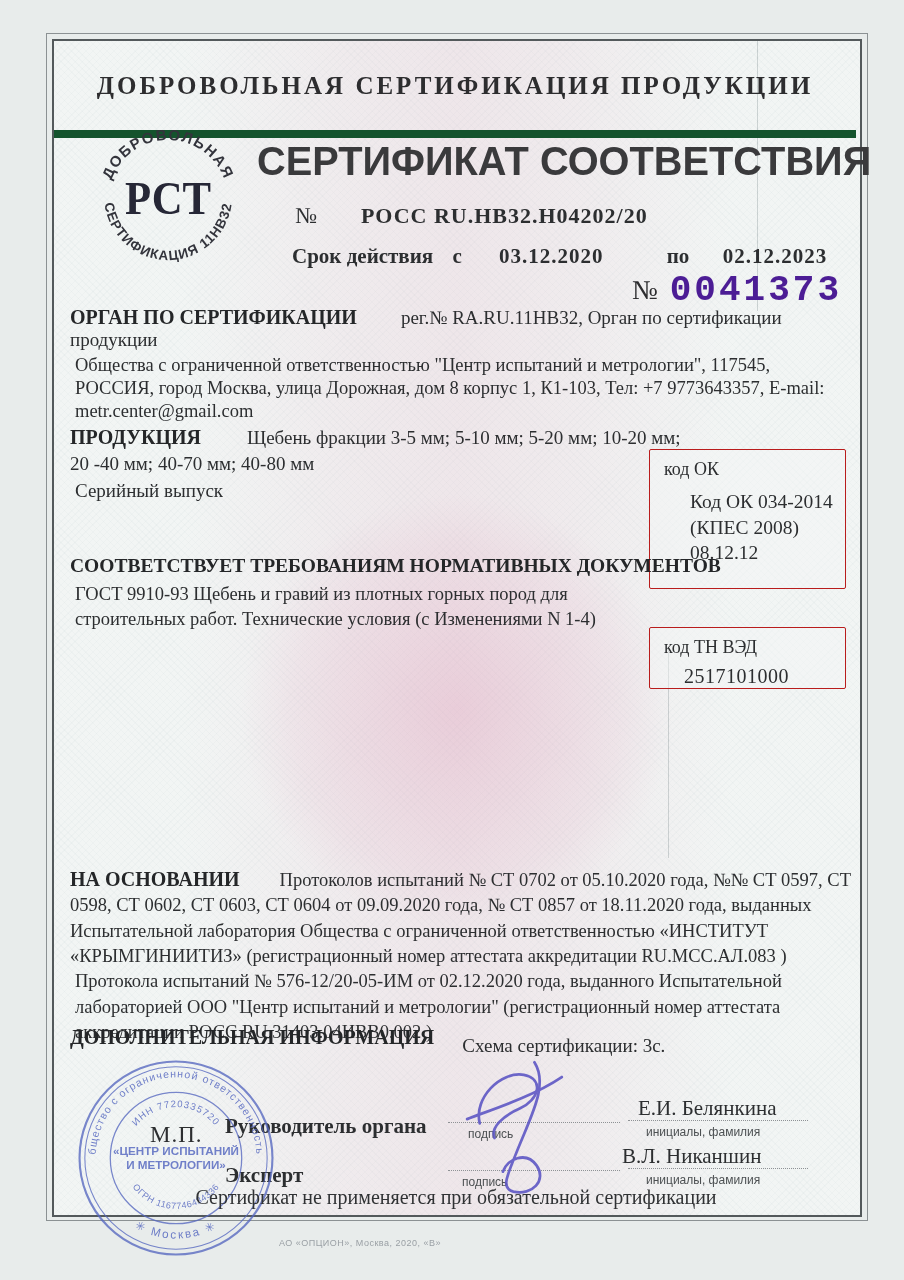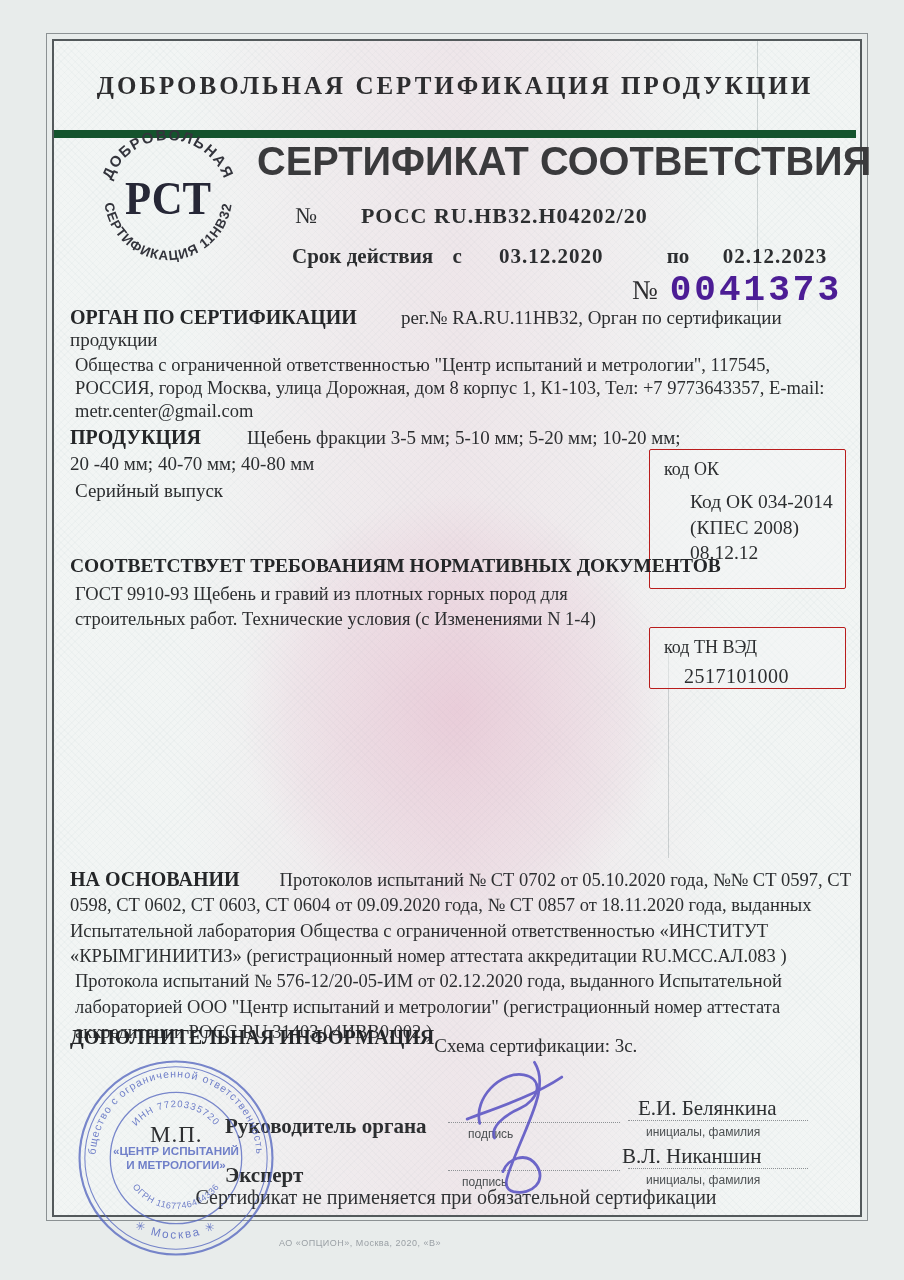--- a/index.html
+++ b/index.html
@@ -79,21 +79,21 @@
   .sec-conforms{position:absolute;left:70px;top:555px;width:725px;}
   .sec-conforms .sec-heading{font-size:19.5px;}
   .sec-conforms .body{width:580px;font-size:18.5px;line-height:1.36;margin-top:5px;padding-left:5px;}
 
   .sec-basis{position:absolute;left:70px;top:866px;width:782px;font-size:18.5px;line-height:1.37;}
   .sec-basis .sec-heading{margin-right:40px;}
   .sec-basis p{margin:0;}
   .sec-basis .p2{padding-left:5px;}
 
   .sec-additional{position:absolute;left:70px;top:1026px;width:782px;white-space:nowrap;}
-  .sec-additional .scheme{font-size:19px;position:relative;top:8px;}
+  .sec-additional .scheme{font-size:19px;margin-left:28px;position:relative;top:8px;}
 
   .mp{position:absolute;left:150px;top:1122px;font-size:23px;letter-spacing:1px;z-index:3;}
   .stamp{position:absolute;left:52px;top:1052px;width:248px;height:212px;opacity:.92;z-index:2;}
 
   .role{position:absolute;font-weight:bold;font-size:21px;}
   .role.head{left:225px;top:1114px;}
   .role.expert{left:225px;top:1163px;}
 
   .dotline{position:absolute;border-bottom:1.5px dotted #8e9295;}
   .sigline1{left:448px;top:1122px;width:172px;}

